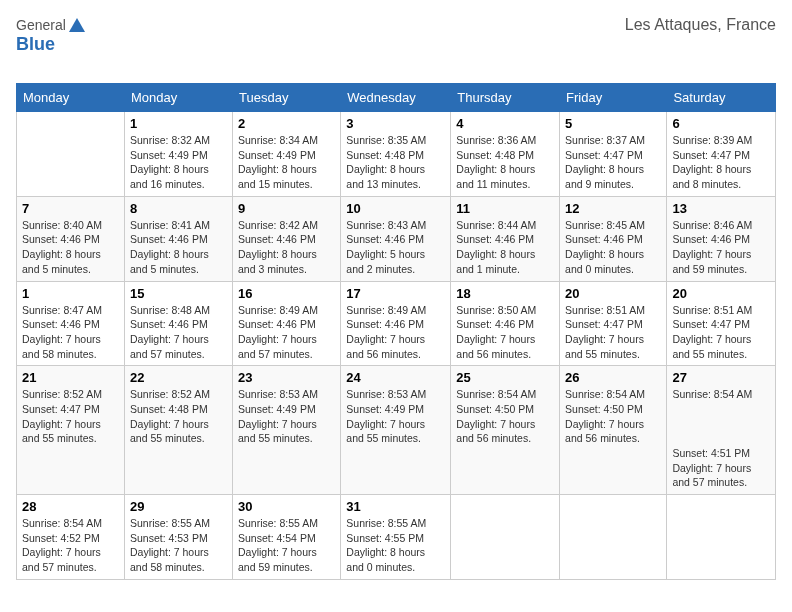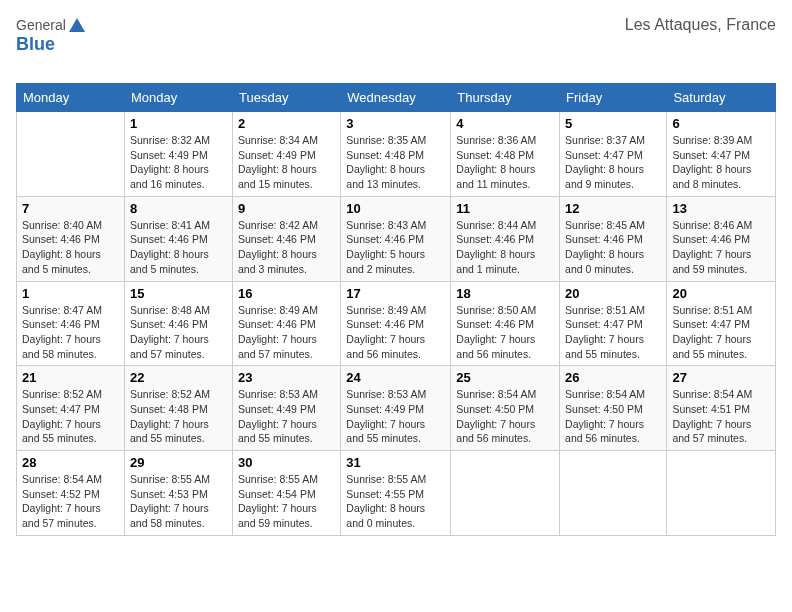--- a/index.html
+++ b/index.html
@@ -315,21 +315,21 @@
           <div class="day-info">
             <span style="display: block;">Sunrise: 8:54 AM</span>
             <span style="display: block;">Sunset: 4:50 PM</span>
             <span style="display: block;">Daylight: 7 hours and 56 minutes.</span>
           </div>
         </td>
         <td>
           <span class="day-num">27</span>
           <div class="day-info">
             <span style="display: block;">Sunrise: 8:54 AM</span>
-            <span style="display: block;">Sunset: 4:51 PM</span>
+            <span style="display: block; margin-top: 44px;">Sunset: 4:51 PM</span>
             <span style="display: block;">Daylight: 7 hours and 57 minutes.</span>
           </div>
         </td>
       </tr>
       <tr>
         <td>
           <span class="day-num">28</span>
           <div class="day-info">
             <span style="display: block;">Sunrise: 8:54 AM</span>
             <span style="display: block;">Sunset: 4:52 PM</span>

